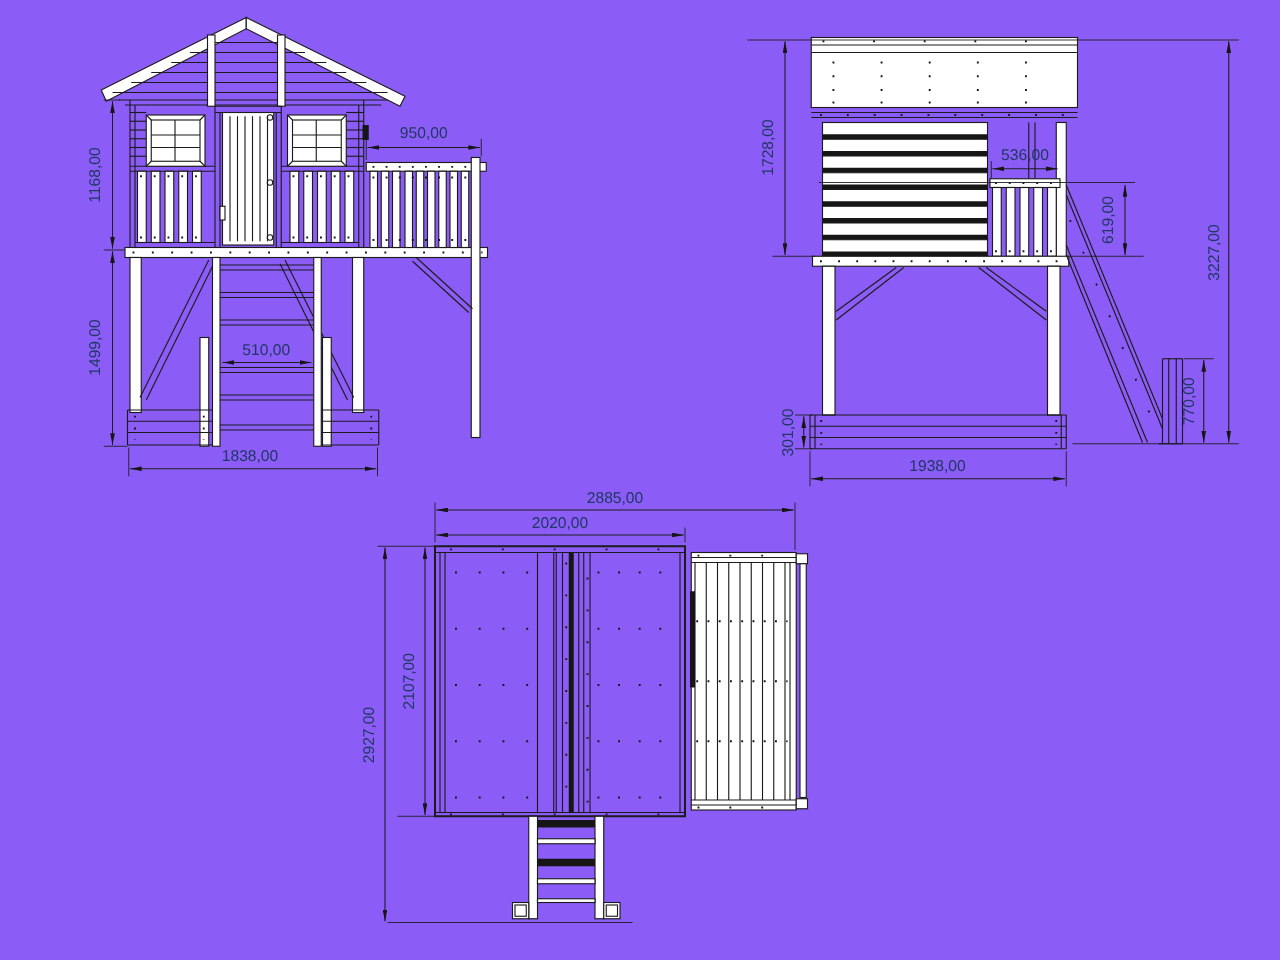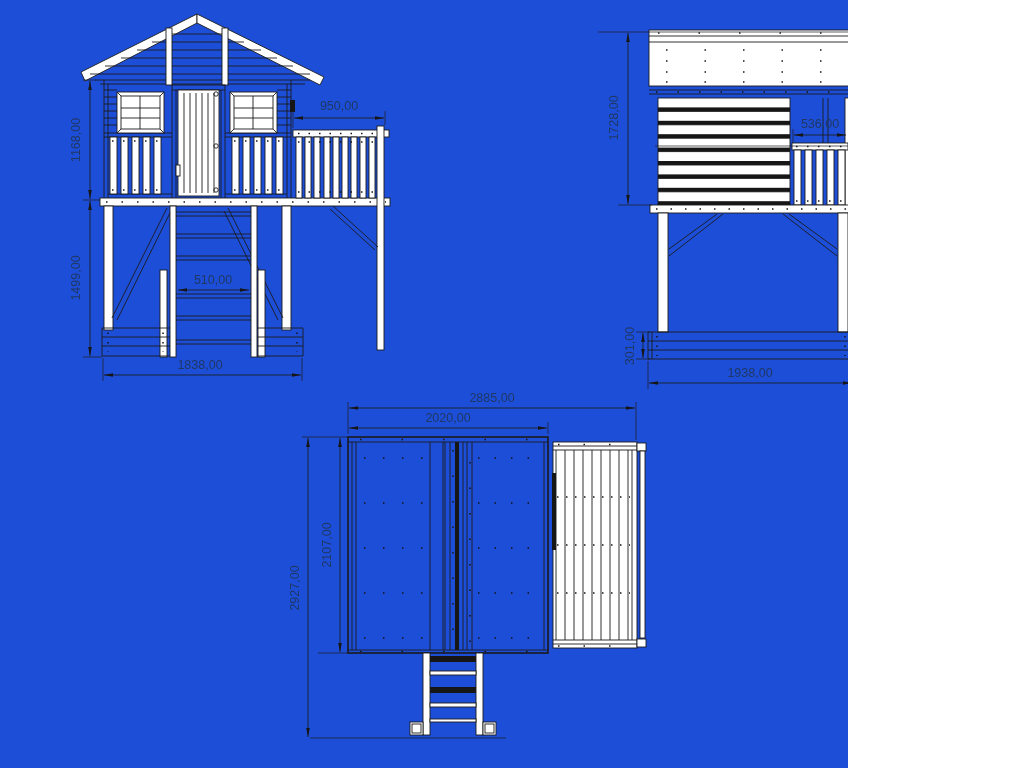--- a/index.html
+++ b/index.html
@@ -1,16 +1,16 @@
 <!DOCTYPE html>
 <html><head>
 <meta charset="utf-8">
 <style>
   html,body{margin:0;padding:0;background:#ffffff;}
-  .stage{position:relative;width:848px;height:768px;background:#1d4ed8;overflow:hidden;
+  .stage{position:relative;width:1024px;height:768px;background:#8b5cf6;overflow:hidden;
          font-family:"Liberation Sans",sans-serif;}
   svg{position:absolute;left:0;top:0;}
   .s  {stroke:#1b1b1b;stroke-width:.9;fill:none;}
   .s2 {stroke:#1b1b1b;stroke-width:1.6;fill:none;}
   .sf {fill:#ffffff;stroke:#1b1b1b;stroke-width:.9;}
   .blk{fill:#161616;stroke:none;}
   .dim{stroke:#1c1c1c;stroke-width:.85;fill:none;}
   .ext{stroke:#1c1c1c;stroke-width:.7;fill:none;}
   .dots{stroke:#161616;stroke-width:1.5;fill:none;}
   text.dtx{fill:#1f3864;font-size:12.5px;text-anchor:middle;font-family:"Liberation Sans",sans-serif;}

